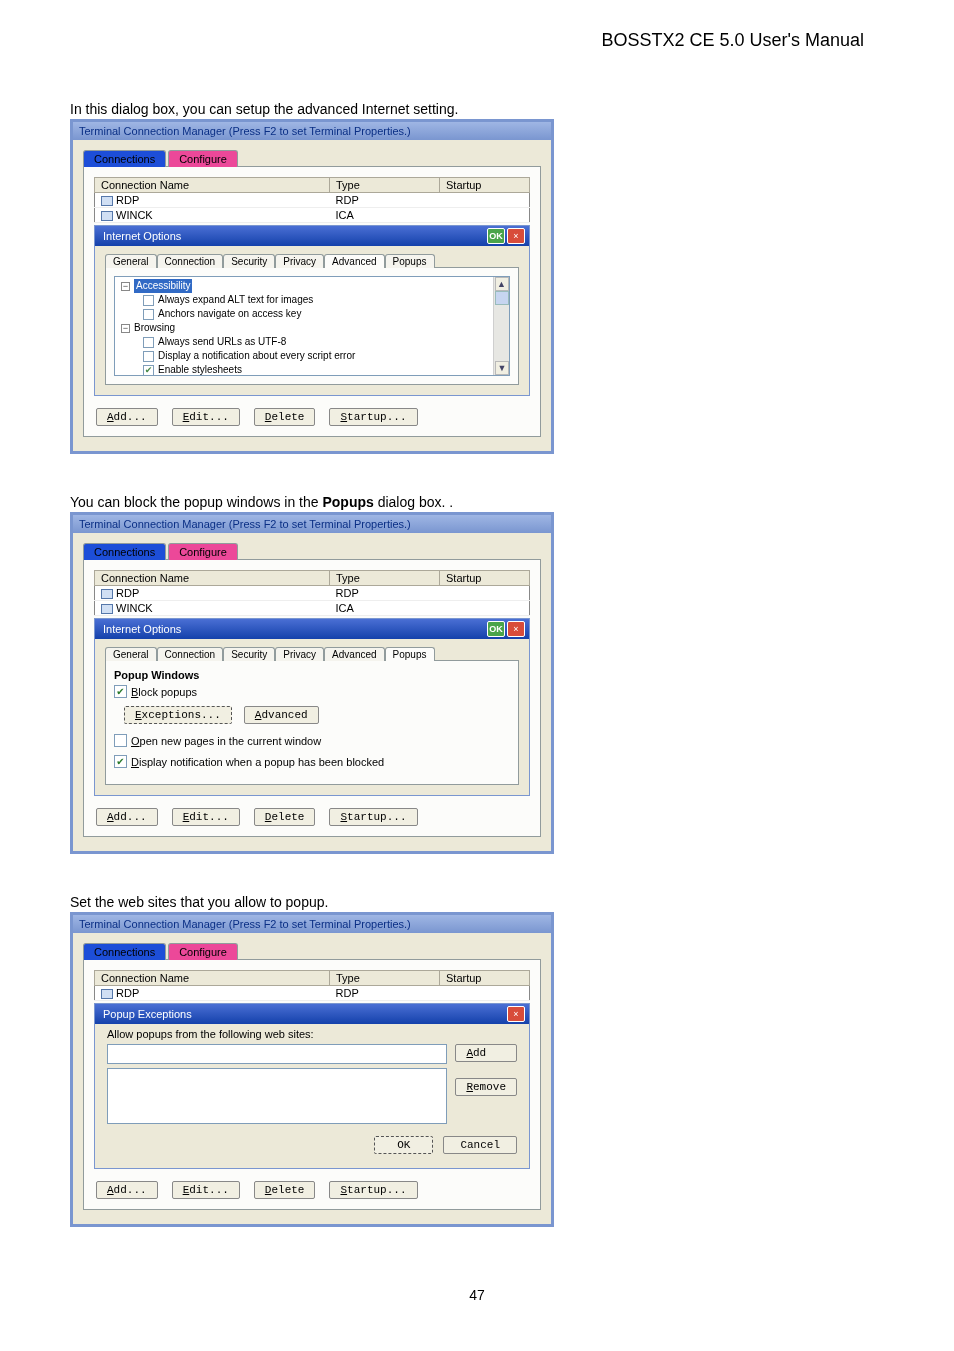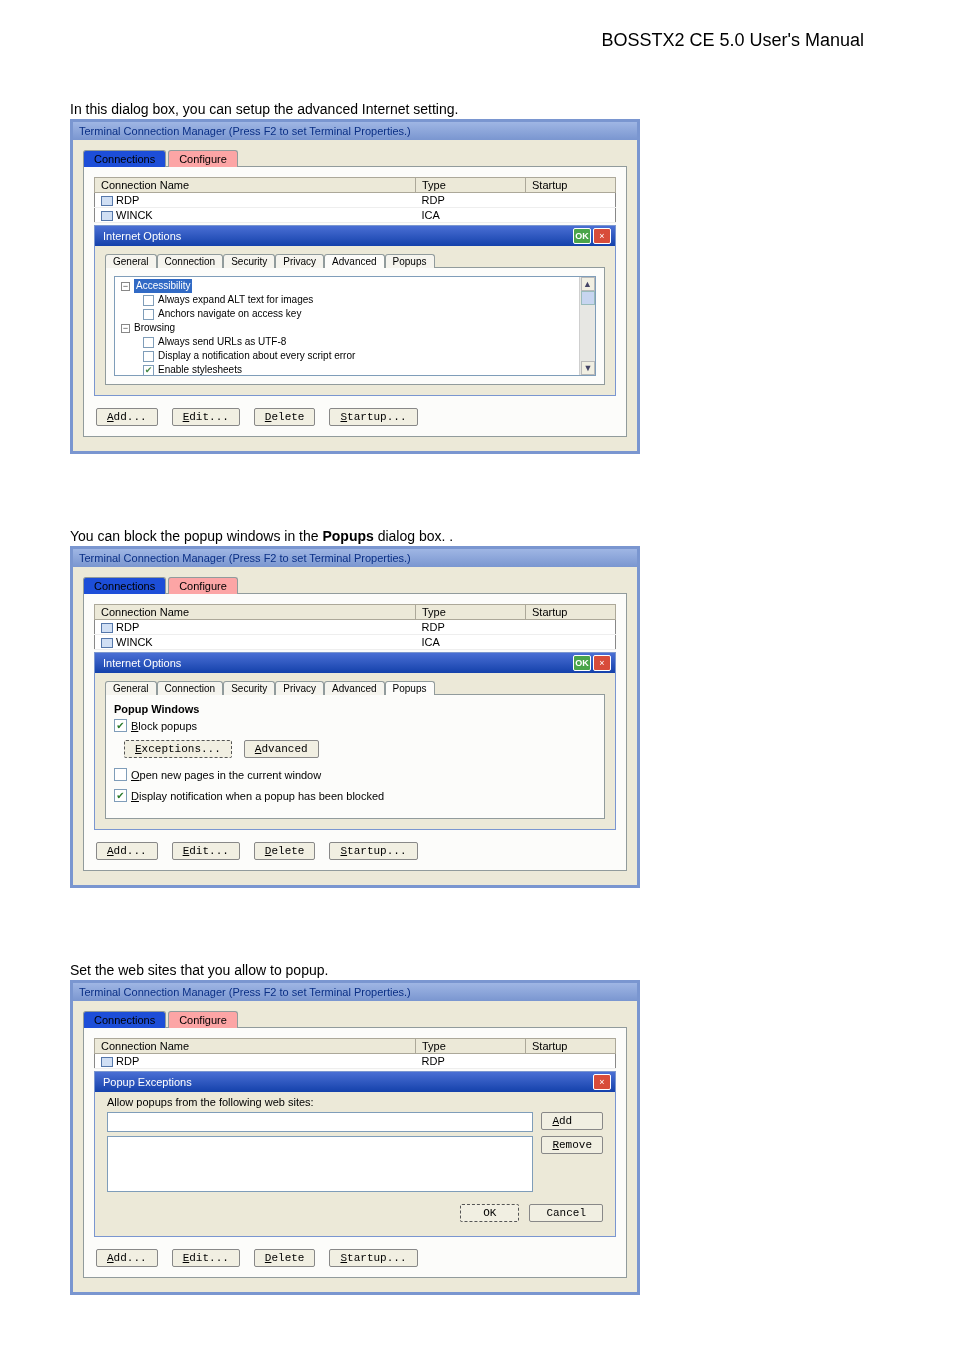--- a/index.html
+++ b/index.html
@@ -18,22 +18,22 @@
     padding-right: 20px;
   }
   .caption {
     font-size: 14px;
     margin-bottom: 2px;
   }
   .caption .bold { font-weight: bold; }
   .win {
     border: 3px solid #7a96d0;
     background: #ece9d8;
-    width: 570px;
-    margin-bottom: 74px;
+    width: 484px;
+    margin-bottom: 40px;
     font-family: Tahoma, Arial, sans-serif;
     font-size: 11px;
   }
   .win-title {
     background: linear-gradient(#9fb6e4, #7a96d0);
     color: #0a2f85;
     font-size: 11px;
     padding: 3px 6px;
     font-family: Tahoma, sans-serif;
   }
@@ -45,21 +45,21 @@
   }
   .outer-tabs .tab {
     border: 1px solid #919b9c;
     border-bottom: none;
     background: #1d4ed8;
     padding: 2px 10px;
     font-size: 11px;
     border-radius: 3px 3px 0 0;
     margin-right: 2px;
   }
-  .outer-tabs .tab.active { background: #fca5a5; }
+  .outer-tabs .tab.active { background: #ec4899; }
   .outer-panel {
     border: 1px solid #919b9c;
     background: #fcfcfa;
     padding: 10px;
   }
   .conn-table {
     width: 100%;
     border: 1px solid #888;
     border-collapse: collapse;
     background: #fff;
@@ -234,21 +234,21 @@
 
   .excep-body { padding: 4px 12px 14px 12px; }
   .excep-label { font-size: 11px; margin-bottom: 4px; }
   .excep-row { display: flex; gap: 8px; }
   .text-input {
     flex: 1;
     height: 20px;
     border: 1px solid #7f9db9;
     background: #fff;
   }
-  .stack-btns { display: flex; flex-direction: column; gap: 6px; }
+  .stack-btns { display: flex; flex-direction: column; gap: 16px; }
   .listbox {
     height: 56px;
     border: 1px solid #7f9db9;
     background: #fff;
     margin-top: 4px;
   }
   .okcancel { display: flex; justify-content: flex-end; gap: 10px; margin-top: 12px; }
 
   .bottom-btns {
     display: flex;

